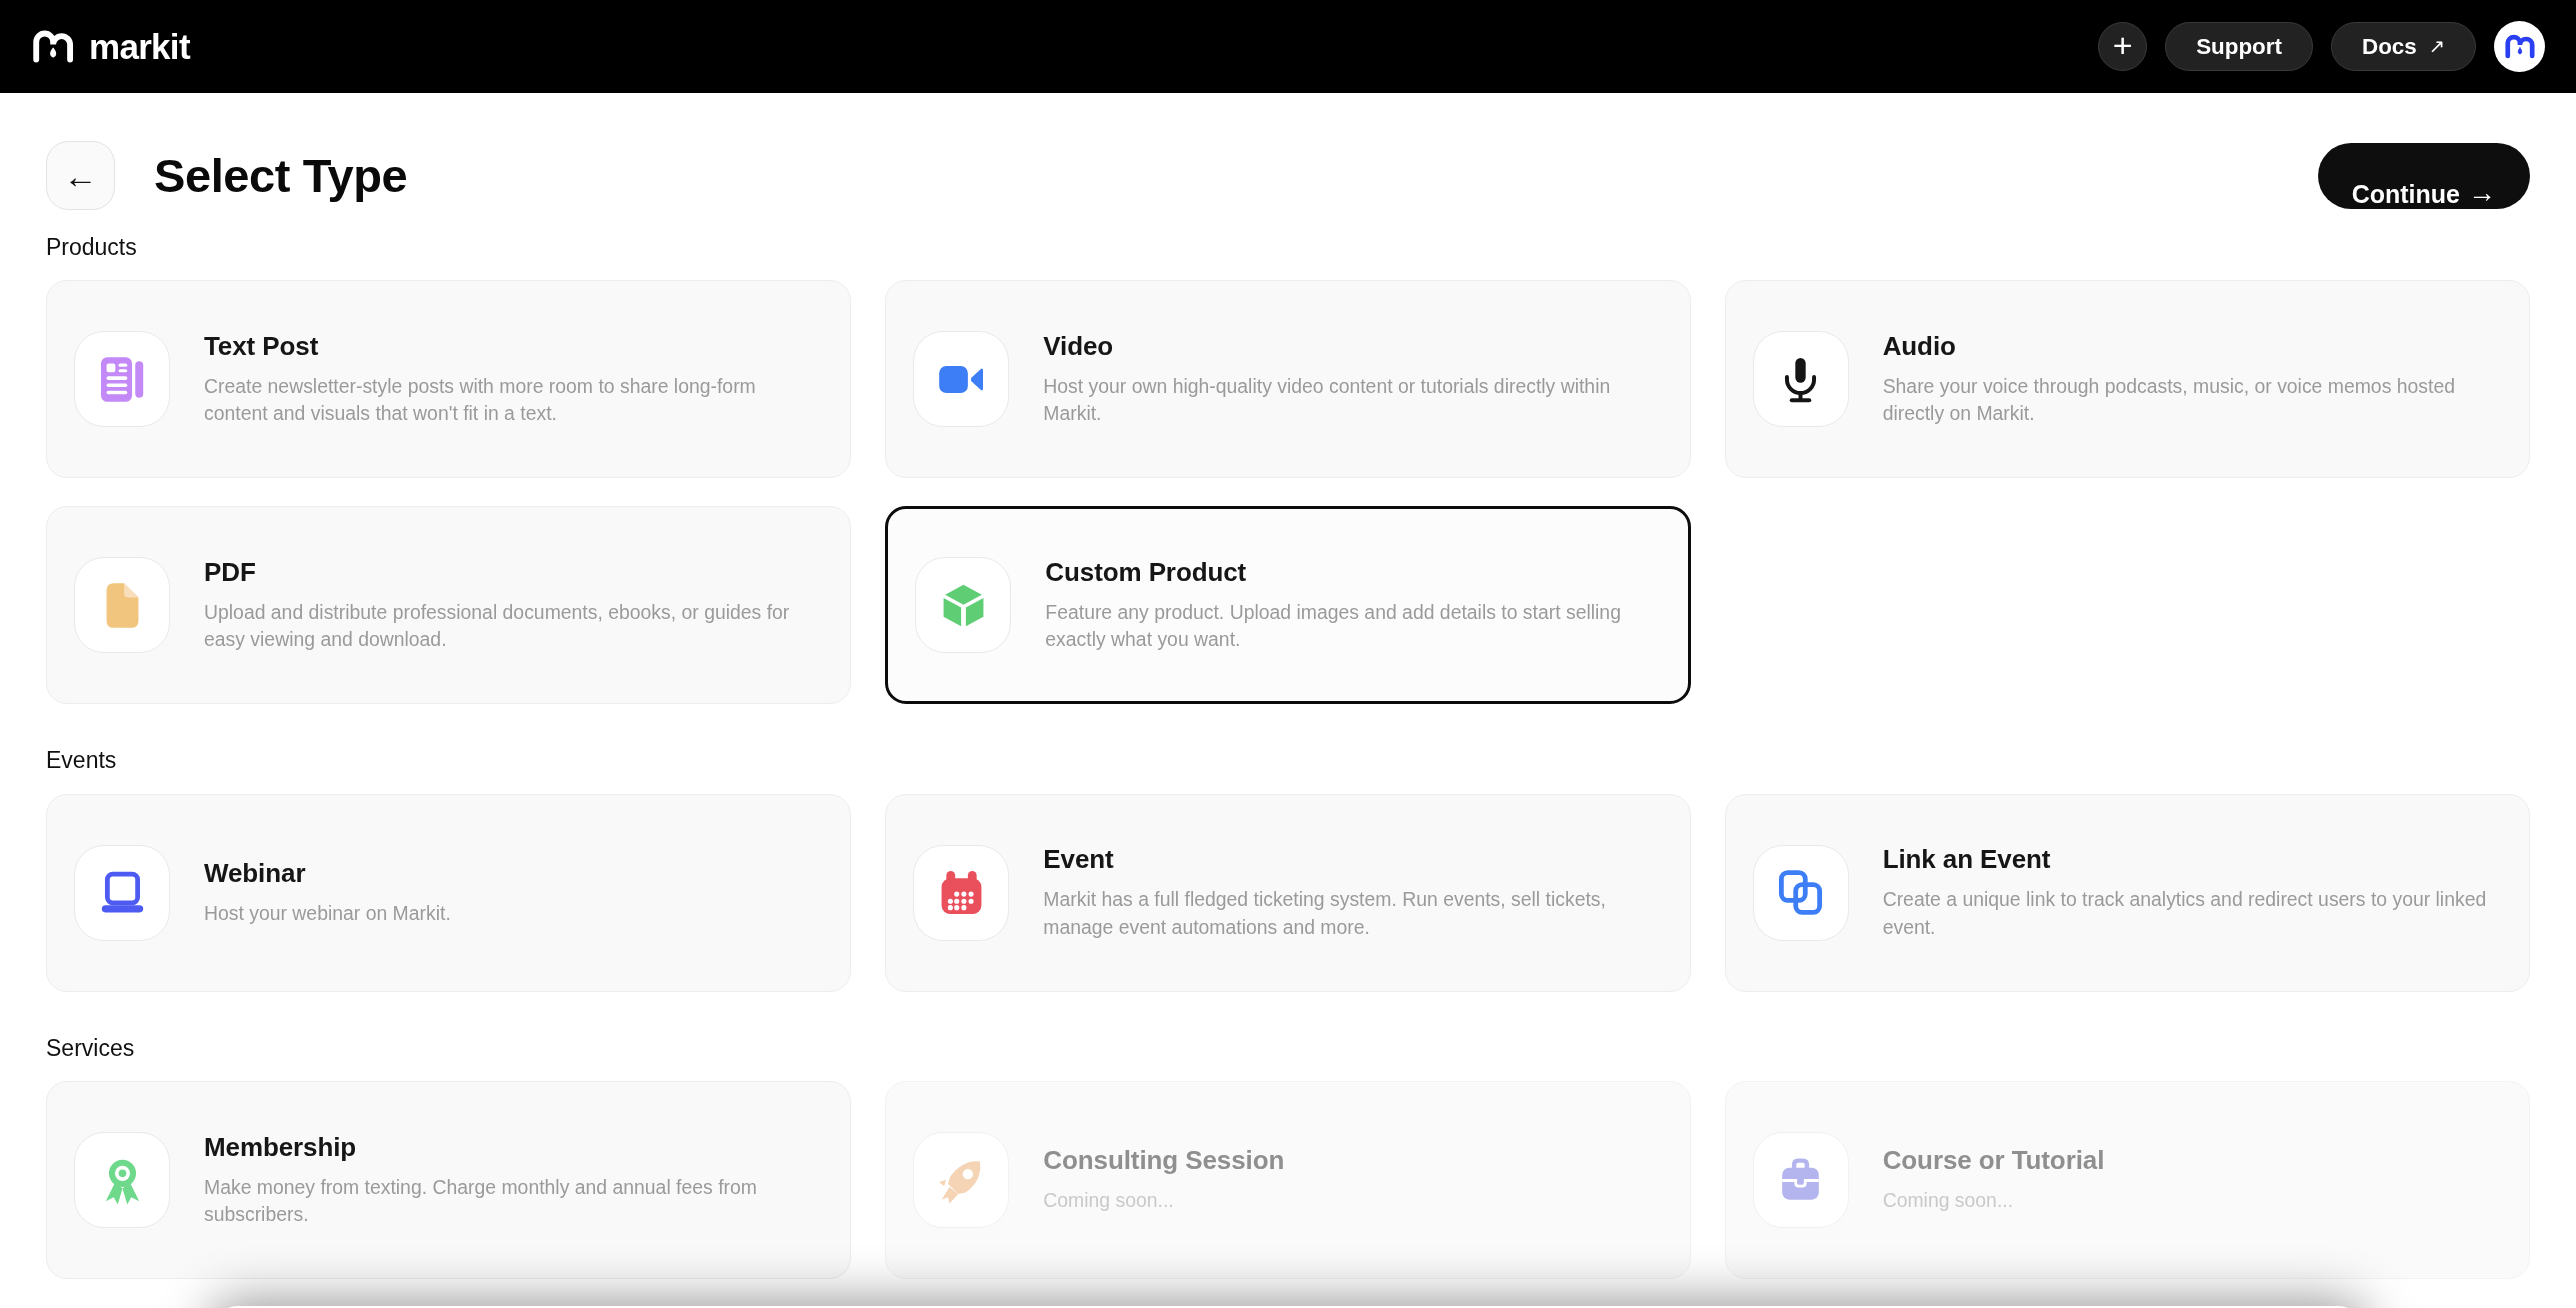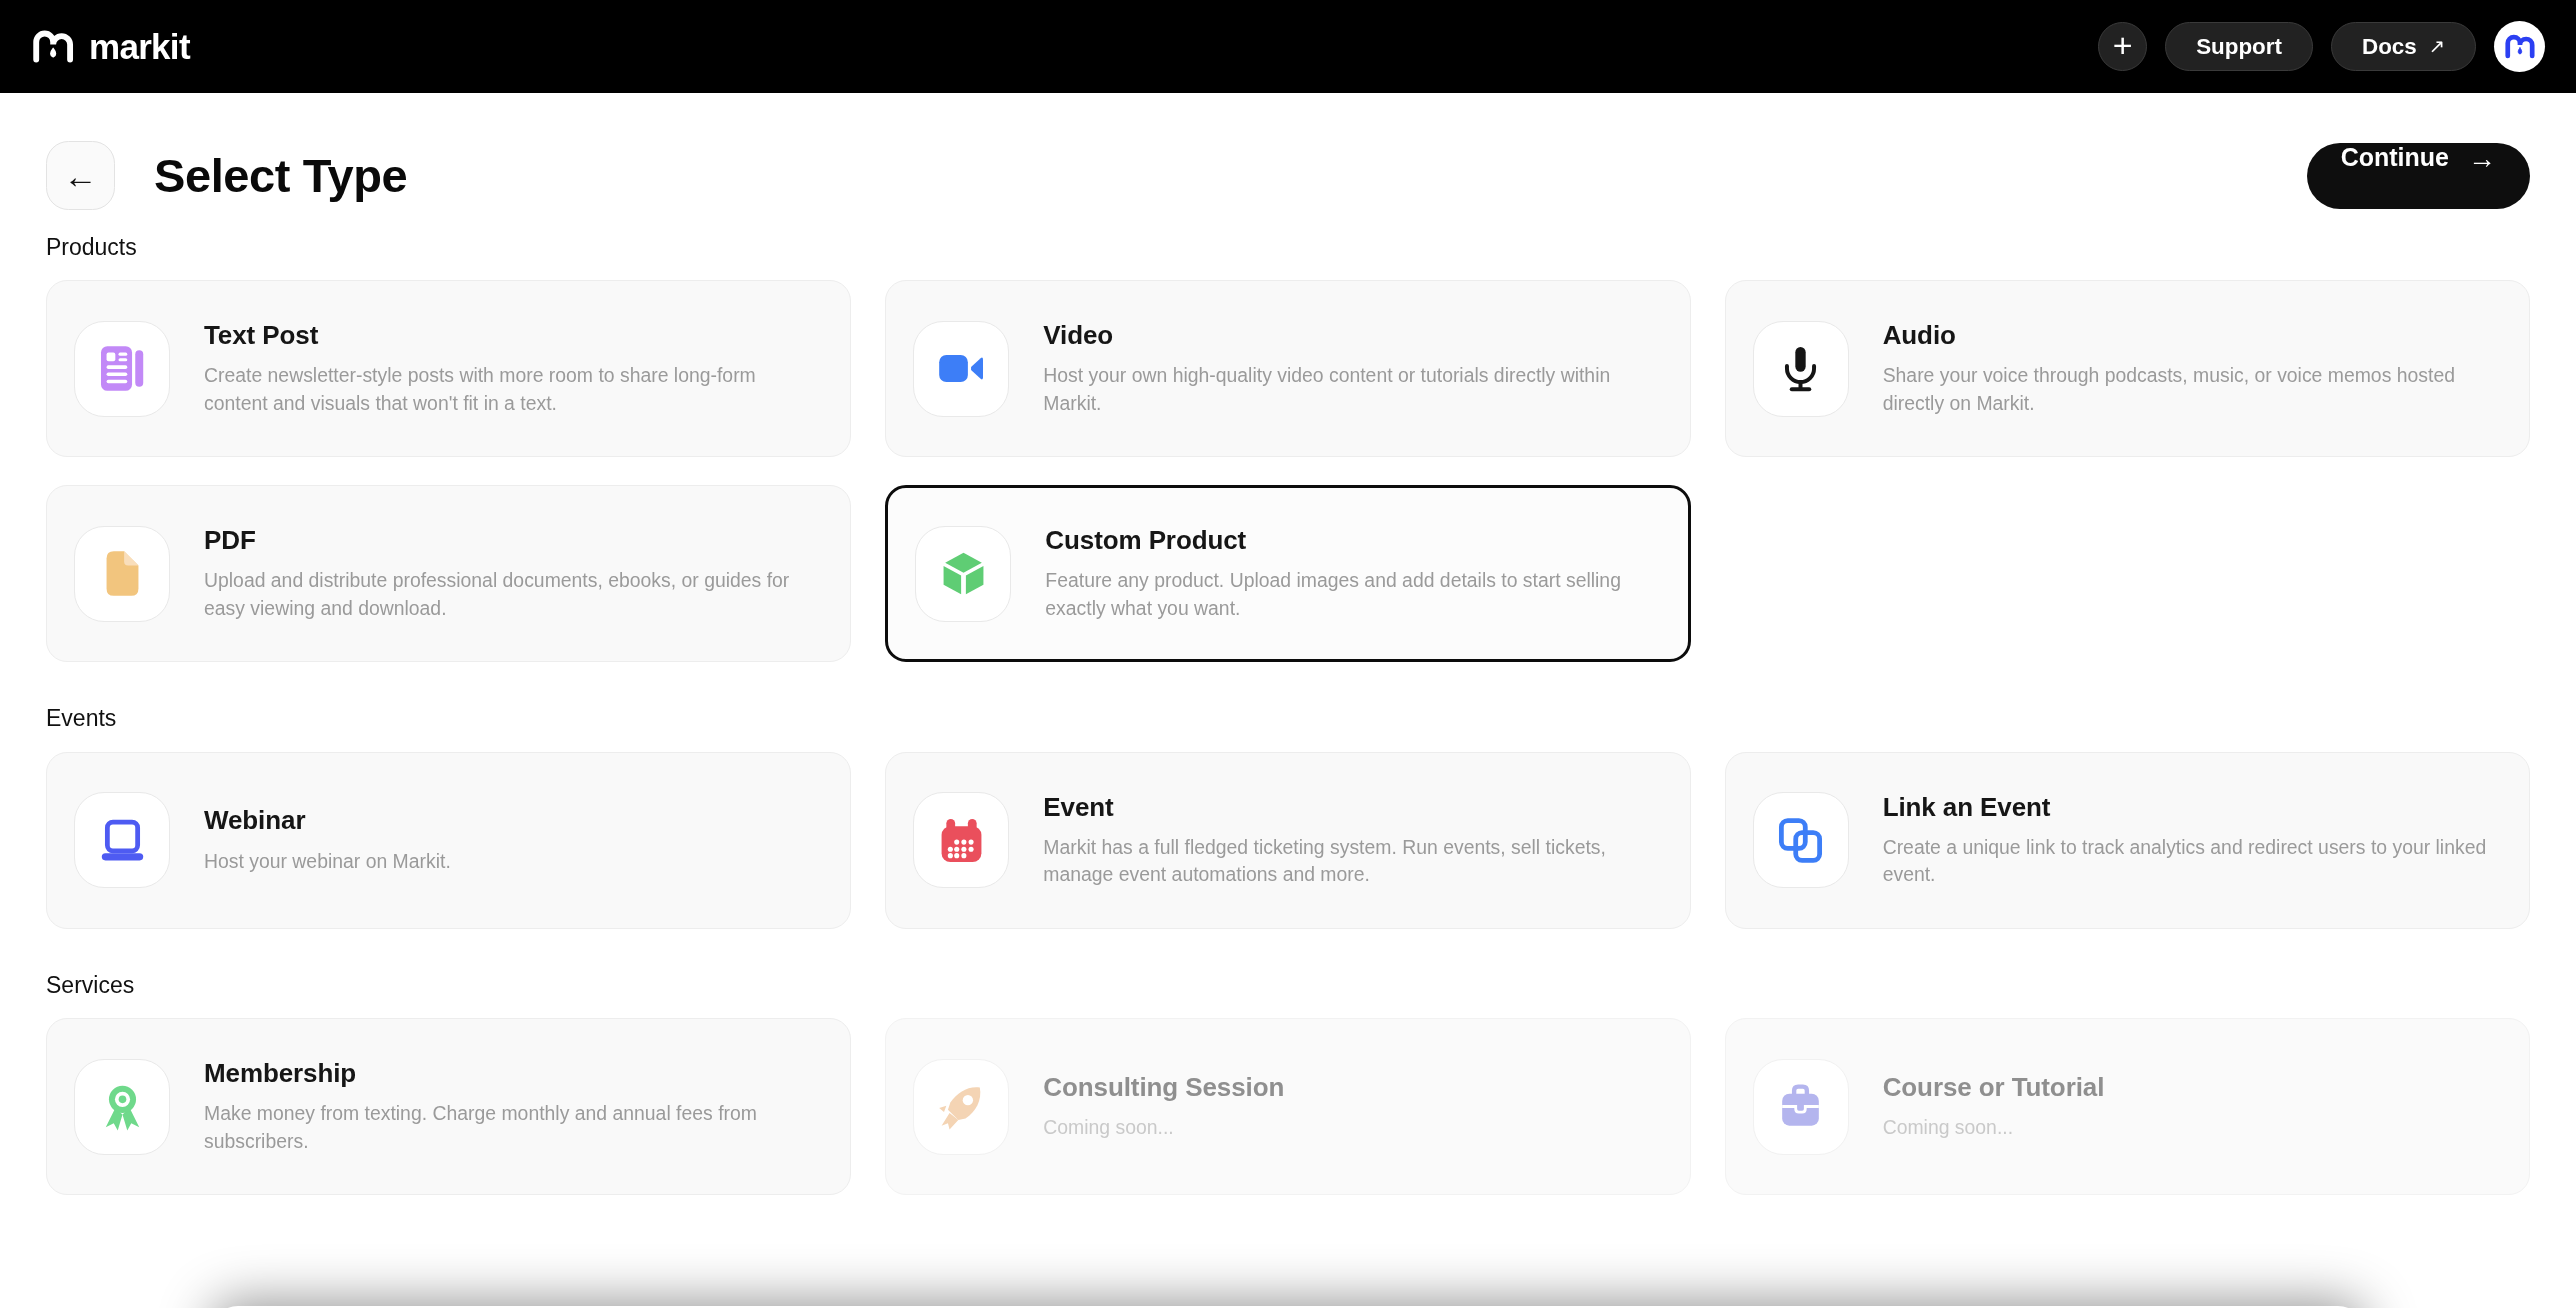--- a/index.html
+++ b/index.html
@@ -38,30 +38,30 @@
   main { padding:0 46px; }
   .page-header { display:flex; align-items:center; margin-top:48px; }
   .back-btn {
     width:69px; height:69px; border-radius:22.4px; background:#fafafa; border:1.5px solid #e3e3e3;
     display:flex; align-items:center; justify-content:center; cursor:pointer; flex-shrink:0;
   }
   .back-btn span { font-size:34px; color:#111; line-height:1; }
   .page-title { font-size:47px; font-weight:600; color:#0a0a0a; margin-left:39px; letter-spacing:-0.4px; flex:1; }
   .continue-btn {
     height:66px; padding:0 34px; border-radius:33px; background:#0e0e0e; color:#fff;
-    font-size:25px; font-weight:600; display:flex; align-items:flex-start; gap:19px; cursor:pointer;
+    font-size:25px; font-weight:600; display:flex; align-items:flex-end; gap:8px; cursor:pointer;
     font-family:inherit; border:none;
   }
   .continue-btn .arr { font-size:28px; font-weight:400; }
   
   .section-label { font-size:23px; font-weight:500; color:#111; margin:43px 0 19.4px; }
   .section-label.first { margin-top:24px; }
   .cards-grid { display:grid; grid-template-columns:repeat(3,1fr); column-gap:34px; row-gap:28px; }
   .card {
-    height:177px; border-radius:21px; background:#f9f9f9; border:1.5px solid #ededed;
+    height:198px; border-radius:21px; background:#f9f9f9; border:1.5px solid #ededed;
     display:flex; align-items:center; padding:0 27px; gap:34px; cursor:pointer;
   }
   .card.selected { border:3px solid #0c0c0c; background:#fcfcfc; }
   .card.disabled { border-color:#f2f2f2; background:#fafafa; cursor:default; }
   .icon-tile {
     width:96px; height:96px; border-radius:30px; background:#fff; border:1.5px solid #e9e9e9;
     display:flex; align-items:center; justify-content:center; flex-shrink:0;
   }
   .card.disabled .icon-tile { border-color:#f1f1f1; }
   .icon-tile svg { width:51px; height:51px; }

